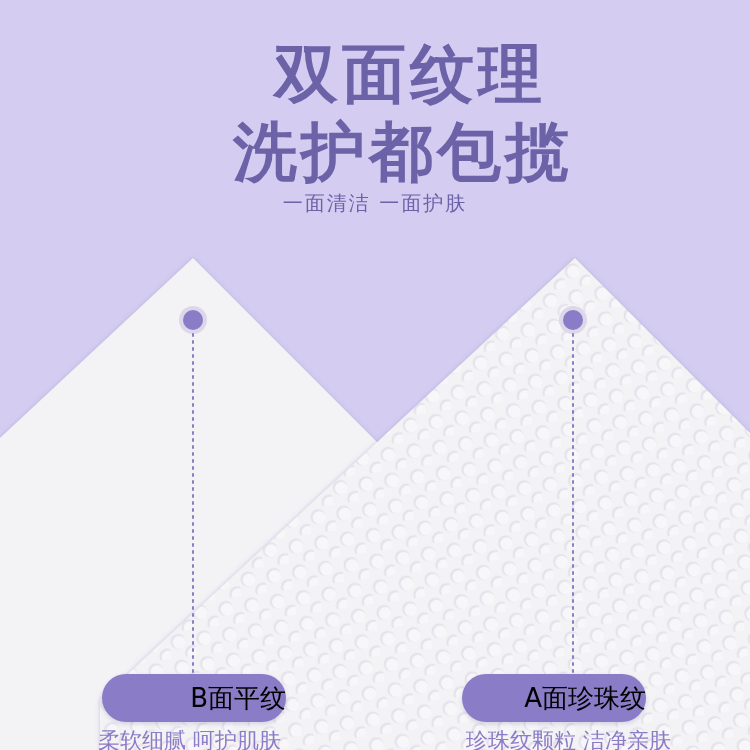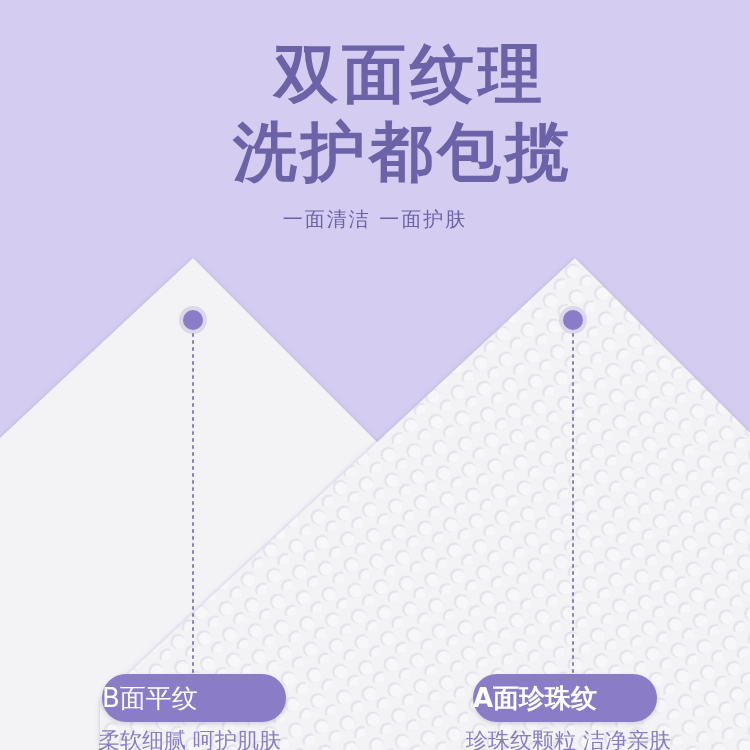--- a/index.html
+++ b/index.html
@@ -1,25 +1,25 @@
 <!DOCTYPE html>
 <html><head>
   <meta charset="utf-8">
   <style>
     html, body { margin: 0; padding: 0; }
     body { width: 750px; height: 750px; overflow: hidden; font-family: "DejaVu Sans", sans-serif; }
     .canvas { position: relative; width: 750px; height: 750px; background: #d4cdf1; overflow: hidden; }
     .title { position: absolute; left: 0; width: 750px; text-align: center; color: #6c62a8; font-weight: bold; font-size: 64px; line-height: 72px; letter-spacing: 4px; }
     .title.l1 { top: 38px; margin-left: 35px; }
     .title.l2 { top: 116px; padding-left: 28px; }
-    .subtitle { position: absolute; top: 190px; left: 0; width: 750px; text-align: center; color: #6c62a8; font-size: 20px; letter-spacing: 2px; margin-top: 16px; }
+    .subtitle { position: absolute; top: 190px; left: 0; width: 750px; text-align: center; color: #6c62a8; font-size: 20px; letter-spacing: 2px; }
     svg.sheets { position: absolute; left: 0; top: 0; }
-    .pill { position: absolute; top: 674px; height: 48px; border-radius: 24px; background: #8a7cc6; color: #ffffff; font-size: 26px; line-height: 48px; text-align: left; box-shadow: 0 2px 4px rgba(90,80,140,0.2); }
+    .pill { position: absolute; top: 674px; height: 48px; border-radius: 24px; background: #8a7cc6; color: #000000; font-size: 26px; line-height: 48px; text-align: right; box-shadow: 0 2px 4px rgba(90,80,140,0.2); }
     .pill.b { left: 102px; width: 184px; }
-    .pill.a { left: 473px; width: 184px; font-weight: bold; }
+    .pill.a { left: 462px; width: 184px; }
     .caption { position: absolute; top: 726px; color: #8a7cc6; font-size: 22px; white-space: nowrap; }
     .caption.b { left: 98px; }
     .caption.a { left: 466px; }
   </style>
 </head>
 <body>
 
 <div class="canvas">
 
   <div class="title l1">双面纹理</div>

